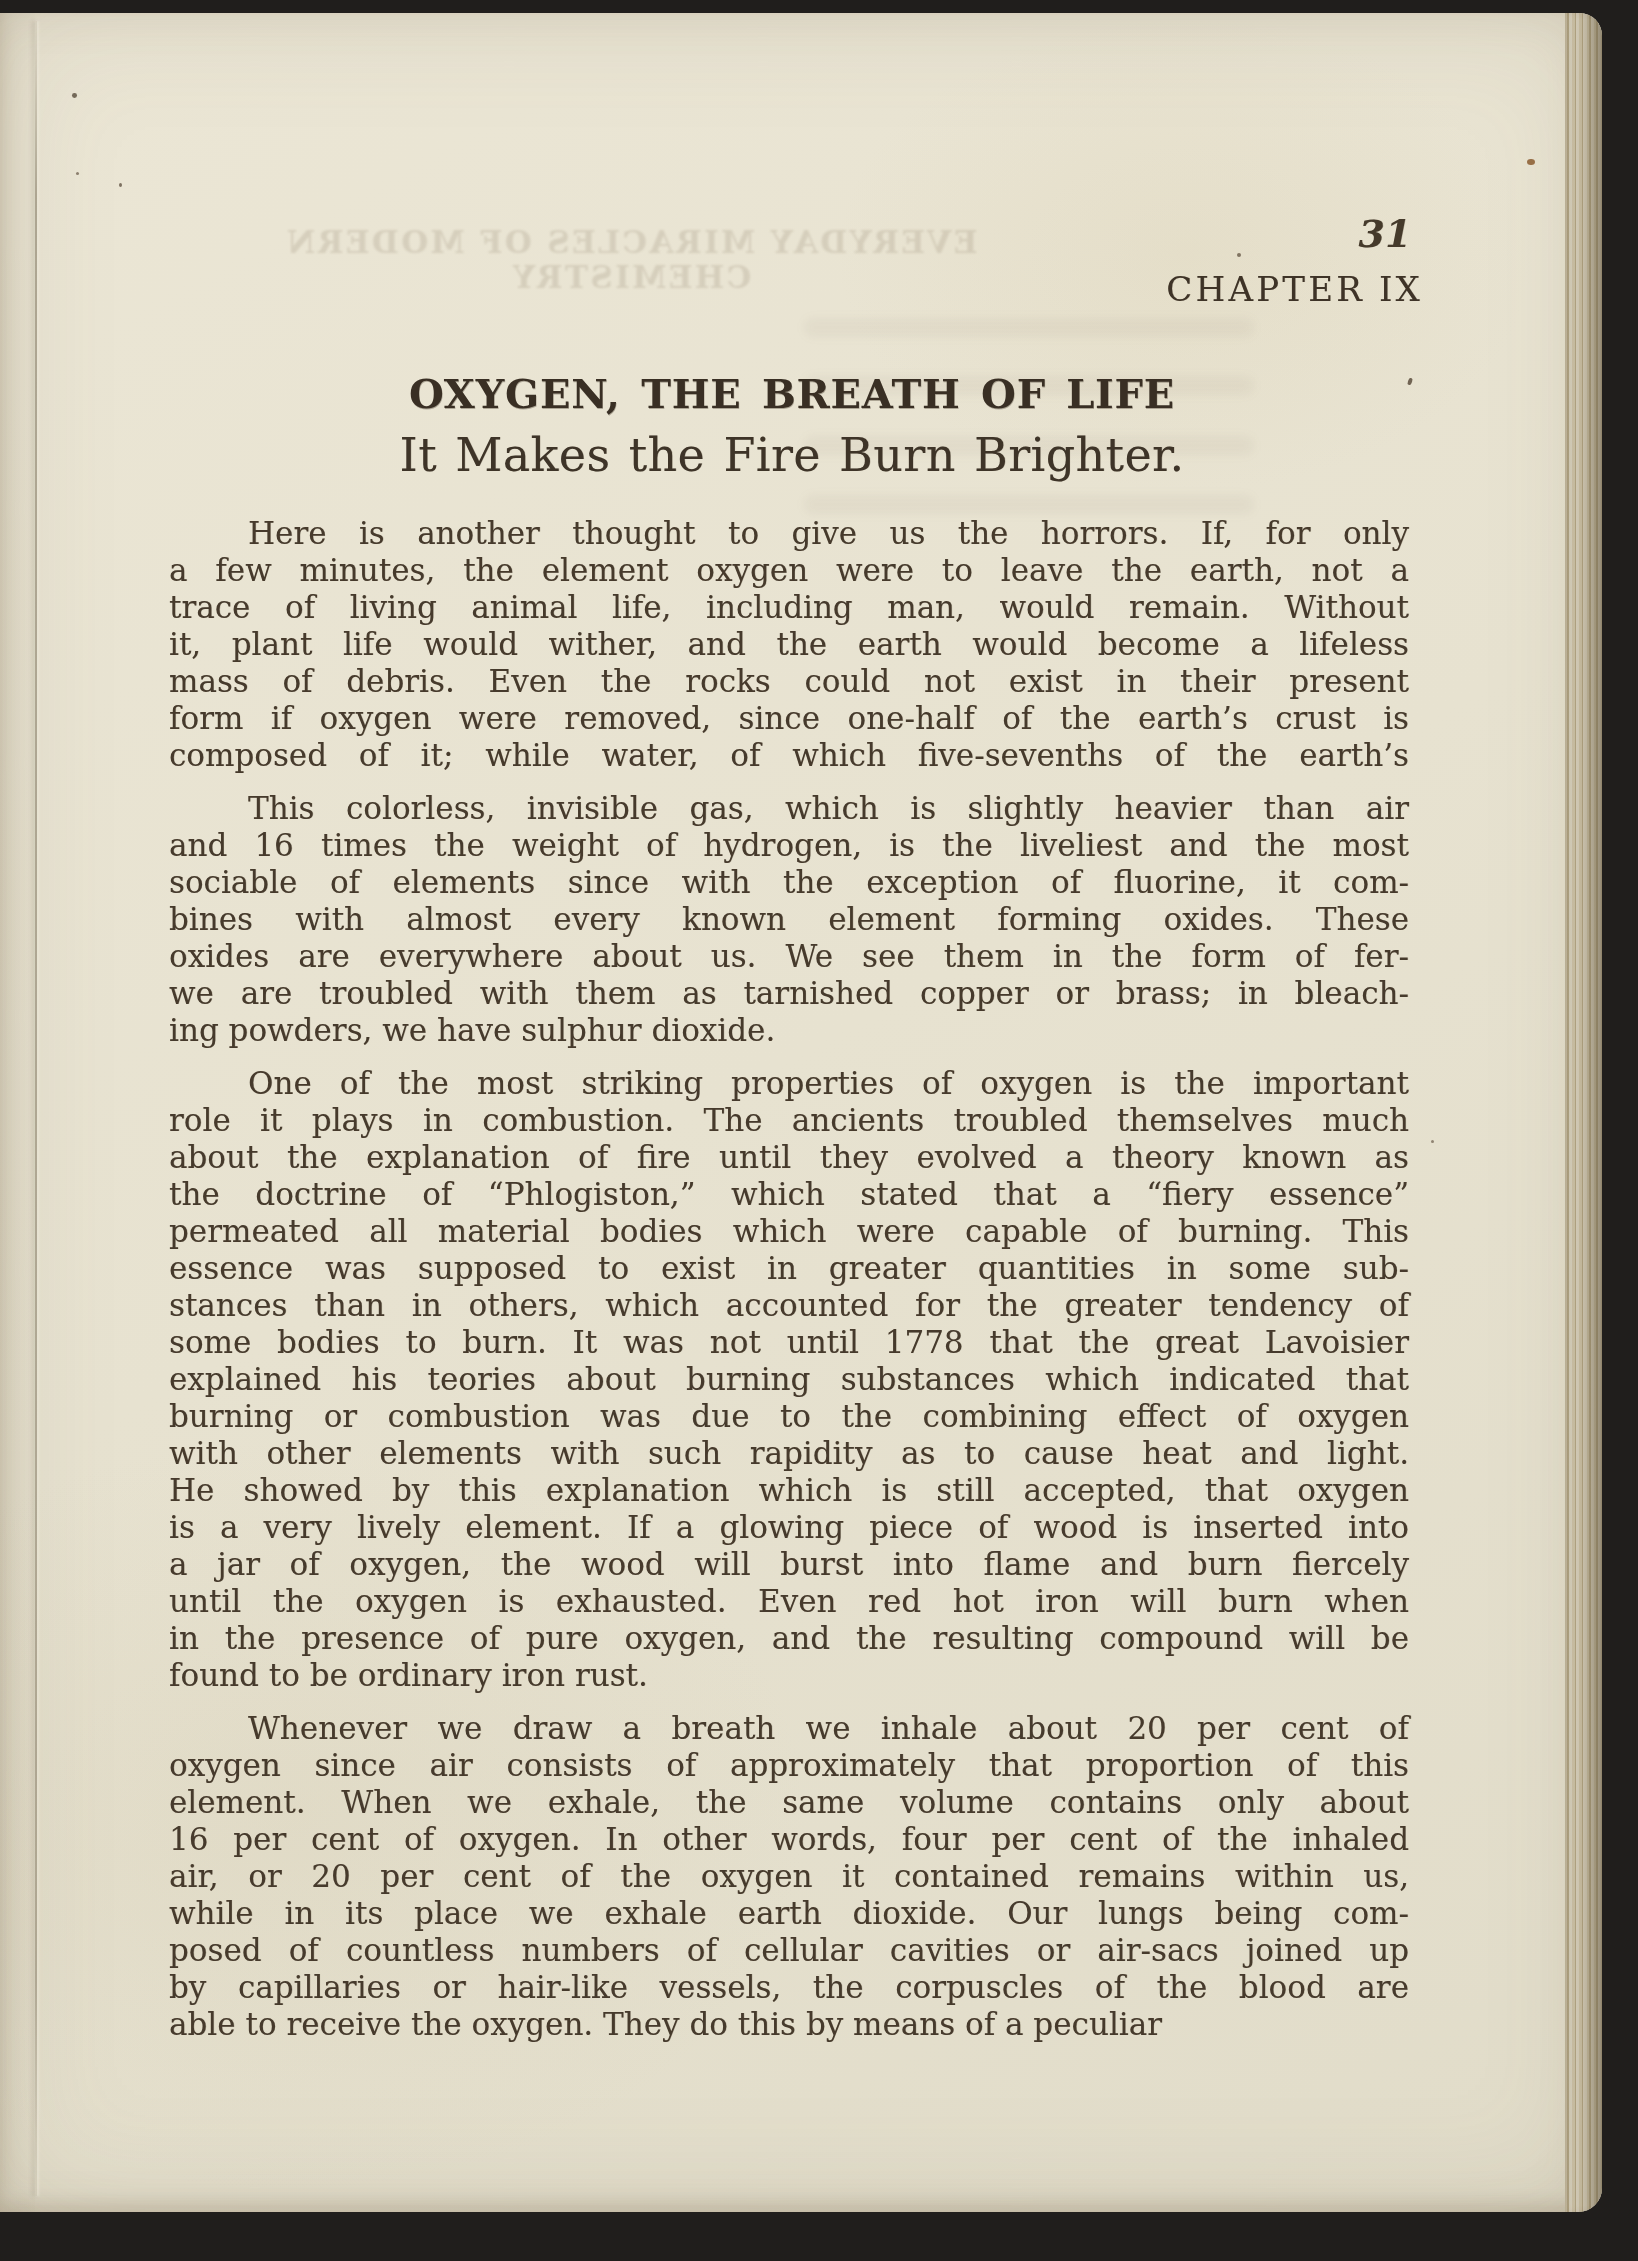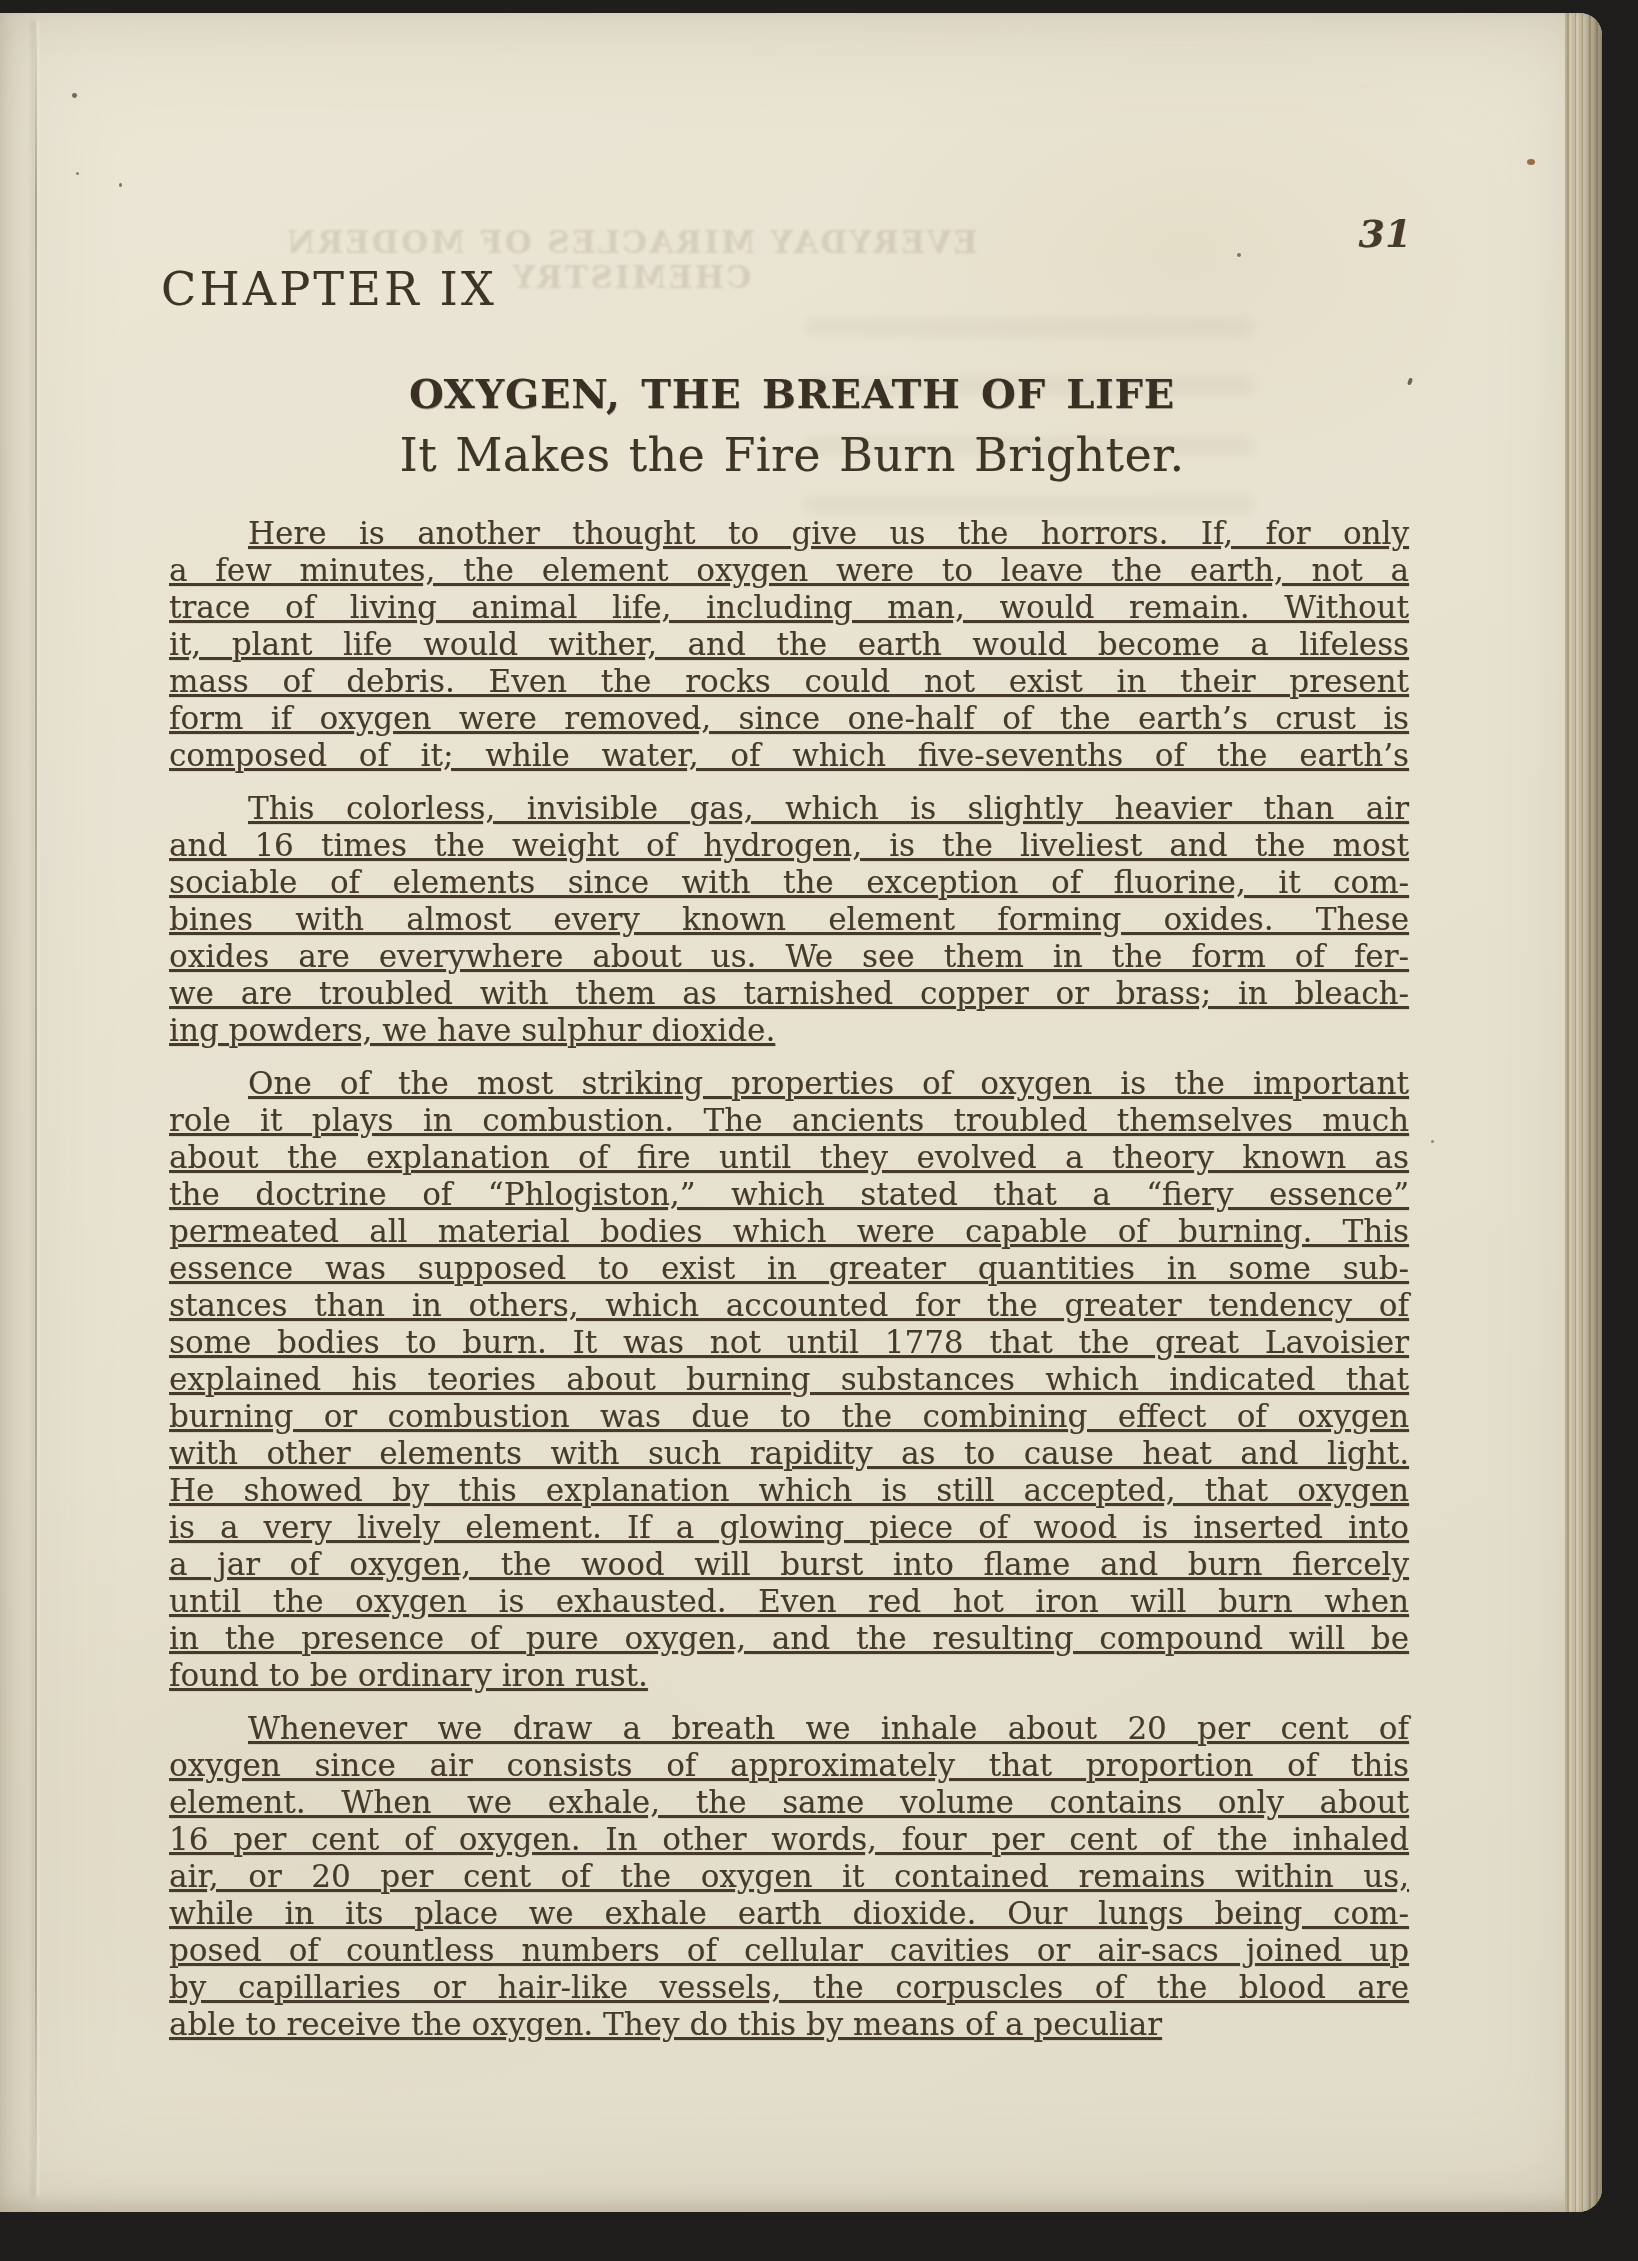--- a/index.html
+++ b/index.html
@@ -73,22 +73,22 @@
   
   .page-number{
     position:absolute;left:1357px;top:198px;width:56px;
     text-align:center;
     font-size:38px;font-weight:bold;font-style:italic;
     color:#453a2b;
     text-shadow:0.4px 0.4px 0 rgba(70,56,40,0.35);
   }
   .chapter-heading{
     position:absolute;left:161px;top:259px;width:1262px;height:35px;
-    line-height:35px;text-align:left;
-    font-size:46px;letter-spacing:3.2px;
+    line-height:35px;text-align:right;
+    font-size:34px;letter-spacing:3.2px;
     color:#3e3327;
     text-shadow:0.4px 0.4px 0 rgba(70,56,40,0.30);
   }
   .main-title{
     position:absolute;left:161px;top:360px;width:1262px;height:42px;
     line-height:42px;text-align:center;
     font-size:40px;font-weight:bold;letter-spacing:0.8px;word-spacing:5.6px;
     color:#392f24;
     text-shadow:0.5px 0.5px 0 rgba(60,48,35,0.35);
   }
@@ -103,21 +103,20 @@
     position:absolute;left:169px;top:502px;width:1240px;
     color:var(--ink);
   }
   .para{margin:0;}
   .para + .para{margin-top:16px;}
   .line{
     font-size:31px;line-height:37px;
     text-align:justify;text-align-last:justify;
     text-shadow:0.4px 0.4px 0 rgba(70,56,40,0.28);
     white-space:normal;
-    text-decoration:underline;
   }
   .line.first{padding-left:79px;}
   .line.last{text-align-last:left;}
   
   .speck{position:absolute;border-radius:50%;}
   .speck.s1{left:1527px;top:146px;width:8px;height:6.4px;background:#8a5a2e;opacity:.85;}
   .speck.s2{left:1237px;top:240px;width:4px;height:4px;background:#554635;opacity:.7;}
   .speck.s3{left:72px;top:80px;width:4.8px;height:4.8px;background:#4e4030;opacity:.75;}
   .speck.s4{left:119px;top:170px;width:3.2px;height:4px;background:#4e4030;opacity:.7;}
   .speck.s5{left:76px;top:159px;width:3.2px;height:3.2px;background:#5a4a38;opacity:.65;}

